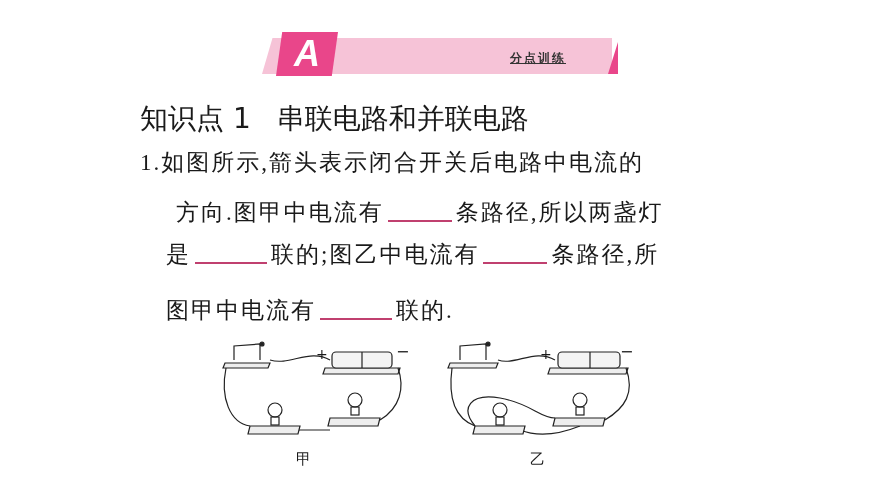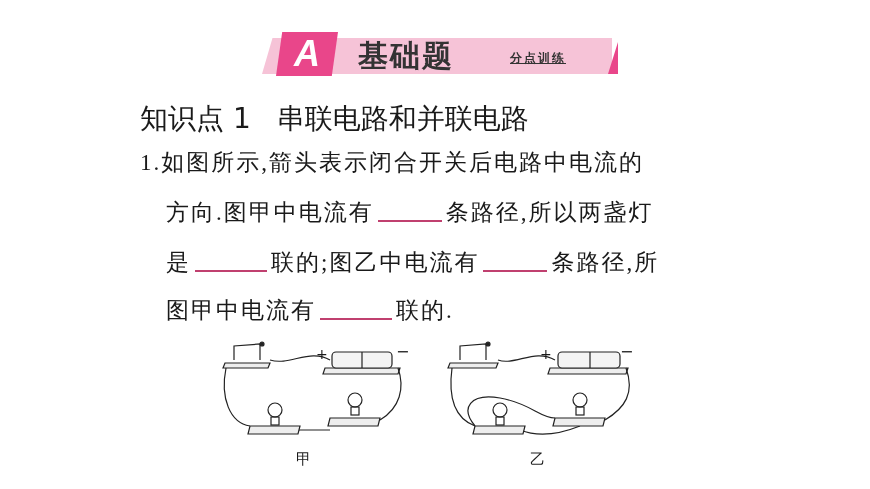--- a/index.html
+++ b/index.html
@@ -23,35 +23,34 @@
   .fig { position:absolute; top:338px; }
   .fig-label { position:absolute; font-size:15px; }
 </style>
 </head>
 <body>
 
 <div class="banner">
   <div class="banner-strip"></div>
   <div class="banner-tri"></div>
   <div class="banner-a">A</div>
-  <div class="banner-title">基础题</div>
   <div class="banner-sub">分点训练</div>
 </div>
 
 <div class="heading">
   <span>知识点 1</span><span class="gap"></span><span>串联电路和并联电路</span>
 </div>
 
 <div class="line" style="left:140px;top:148px;">
   <span>1.</span><span>如图所示,箭头表示闭合开关后电路中电流的</span>
 </div>
-<div class="line" style="left:166px;top:198px;text-align:right;">
+<div class="line" style="left:176px;top:198px;text-align:right;">
   <span>方向.图甲中电流有</span><span class="blank"></span><span>条路径,所以两盏灯</span>
 </div>
-<div class="line" style="left:166px;top:248px;text-align:center;">
+<div class="line" style="left:166px;top:240px;text-align:center;">
   <span>是</span><span class="blank w72"></span><span>联的;图乙中电流有</span><span class="blank"></span><span>条路径,所</span>
 </div>
 <div class="line" style="left:166px;top:296px;">
   <span>图甲中电流有</span><span class="blank w72"></span><span>联的.</span>
 </div>
 
 <div class="fig" style="left:220px;width:190px;height:150px;">
   <svg width="190" height="100" viewBox="0 0 190 100" fill="none" stroke="#222" stroke-width="1.2">
     <g>
         <path d="M5 25 L50 25 L48 30 L3 30 Z" fill="#eee"></path>

